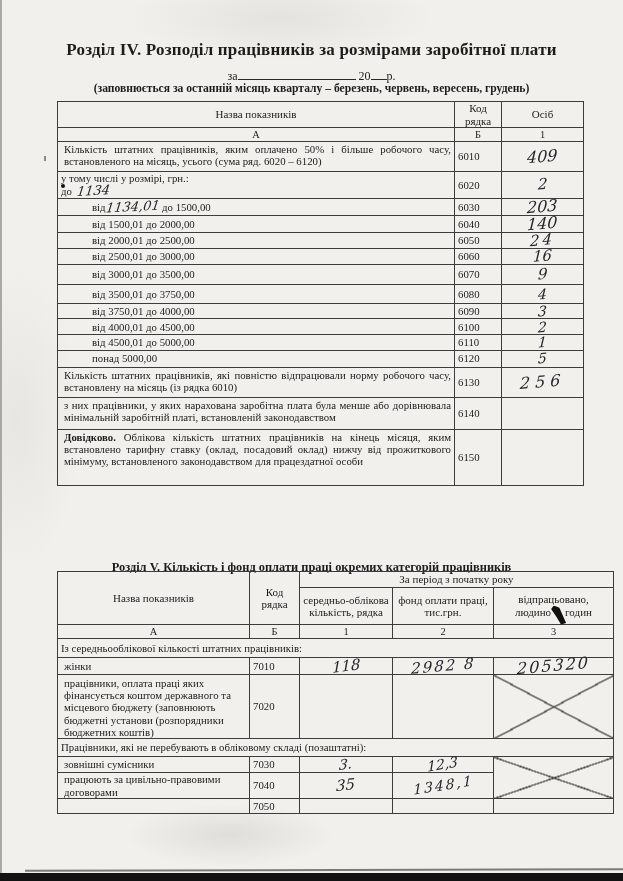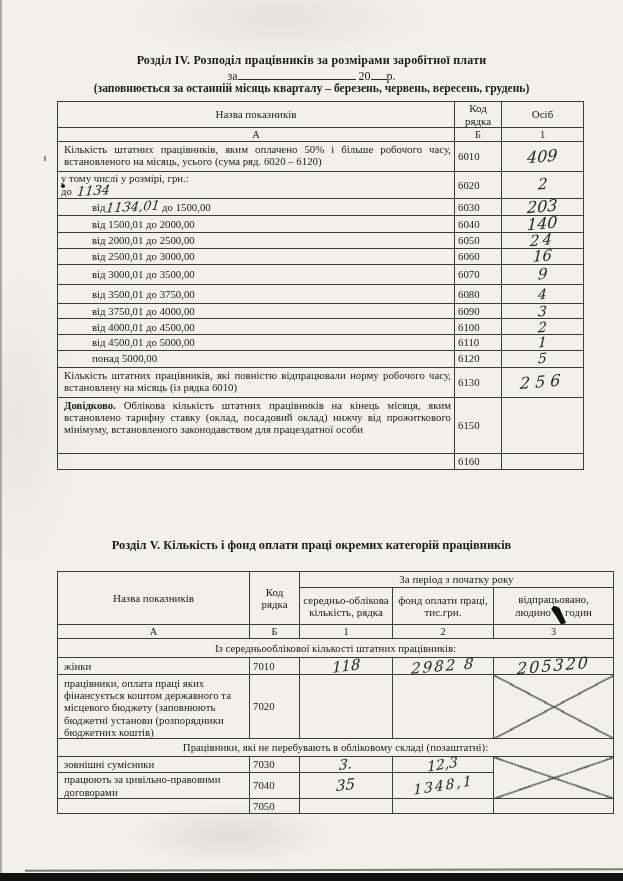--- a/index.html
+++ b/index.html
@@ -8,38 +8,38 @@
     font-family:"Liberation Serif", serif;color:#1c1c1c;
     background:
       radial-gradient(ellipse 220px 60px at 280px 18px, rgba(110,110,104,.10), transparent 70%),
       radial-gradient(ellipse 150px 45px at 230px 835px, rgba(110,110,104,.14), transparent 70%),
       radial-gradient(ellipse 90px 220px at 18px 420px, rgba(110,110,104,.08), transparent 70%),
       #f1f0ec;
   }
   .abs{position:absolute;}
   .ctr{left:0;width:623px;text-align:center;}
   .b{font-weight:bold;}
-  .title4{top:53px;font-size:12px;letter-spacing:.2px;}
+  .title4{top:40px;font-size:17px;letter-spacing:.2px;}
   .dateline{top:68px;font-size:12px;text-align:center;}
   .uline{display:inline-block;border-bottom:1px solid #2a2a2a;height:11px;vertical-align:baseline;}
   .note4{top:82px;font-size:11.6px;}
-  .title5{top:538px;font-size:12.4px;}
+  .title5{top:560px;font-size:12.4px;}
 
   table{border-collapse:collapse;table-layout:fixed;position:absolute;background:transparent;}
   td{border:1px solid #3c3c3a;padding:0 3px;font-size:10.8px;line-height:1.15;vertical-align:middle;overflow:visible;}
   .t4{left:57px;top:101px;width:526px;border:1.5px solid #333;}
   .t5{left:57px;top:571px;width:556px;border:1.5px solid #333;}
   td.hdr{text-align:center;font-size:11px;line-height:1.1;}
   td.code{font-size:10.8px;}
   td.val{text-align:center;position:relative;}
   td.letters{text-align:center;font-size:10.4px;}
   td.namecell{padding-left:6px;margin-top:20px;}
   td.ind{padding-left:34px;}
   td.just{text-align:justify;vertical-align:top;padding-top:1px;}
-  td.subsec{text-align:center;font-size:10.8px;}
+  td.subsec{font-size:10.8px;}
 
   .hw{
     font-family:"DejaVu Serif", serif;font-style:italic;color:#25252d;
     display:inline-block;white-space:nowrap;transform:rotate(-5deg) skewX(-8deg);
     font-size:15px;line-height:1;
   }
   .hw-inline{font-size:13px;transform:rotate(-3deg) skewX(-10deg);}
 
   .xcell{
     padding:0;
@@ -153,28 +153,28 @@
   <tr style="height:17px">
     <td class="ind">понад 5000,00</td>
     <td class="code">6120</td>
     <td class="val"><span class="hw" style="font-size:14px">5</span></td>
   </tr>
   <tr style="height:30px">
     <td class="namecell just">Кількість  штатних працівників, які повністю відпрацювали  норму робочого часу, встановлену на місяць  (із рядка 6010)</td>
     <td class="code">6130</td>
     <td class="val"><span class="hw" style="font-size:16px;letter-spacing:5px">256</span></td>
   </tr>
+  <tr style="height:32px">
+    <td class="namecell just">з них працівники, у яких нарахована заробітна плата була менше або дорівнювала мінімальній заробітній платі, встановленій законодавством</td>
+    <td class="code">6140</td>
+    <td class="val"></td>
+  </tr>
   <tr style="height:56px">
     <td class="namecell just"><span class="b">Довідково.</span><span> Облікова кількість штатних працівників на кінець місяця, яким встановлено тарифну ставку (оклад, посадовий оклад) нижчу від прожиткового мінімуму, встановленого законодавством для працездатної особи</span></td>
     <td class="code">6150</td>
-    <td class="val"></td>
-  </tr>
-  <tr style="height:16px">
-    <td></td>
-    <td class="code">6160</td>
     <td class="val"></td>
   </tr>
 </tbody>
   </table>
 
 <div class="abs ctr b title5">Розділ V. Кількість і фонд оплати праці окремих категорій працівників</div>
 
 <table class="t5">
   <colgroup>
       <col style="width:192px">

